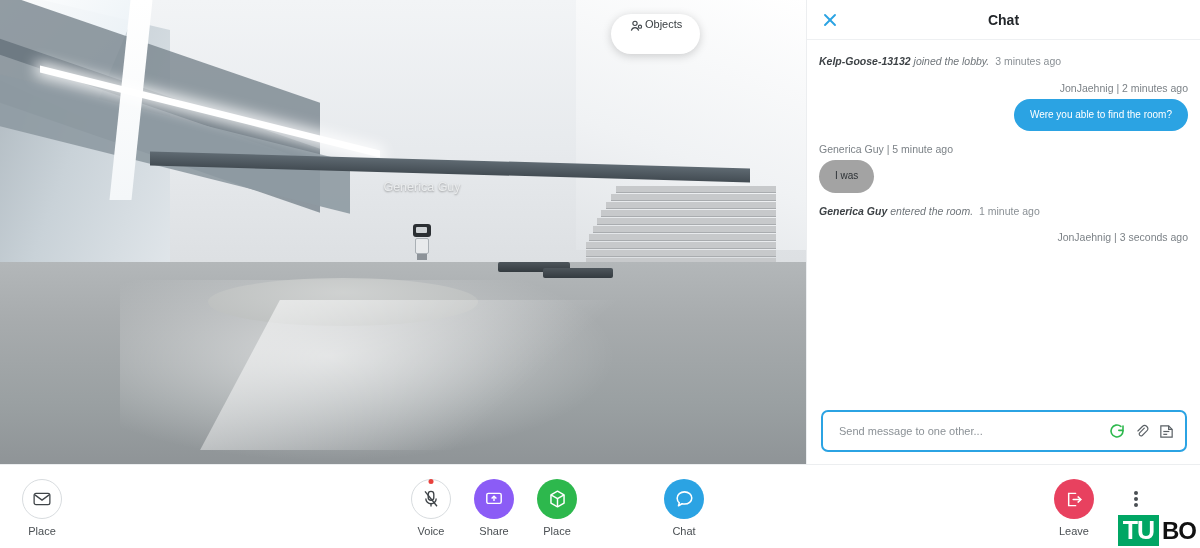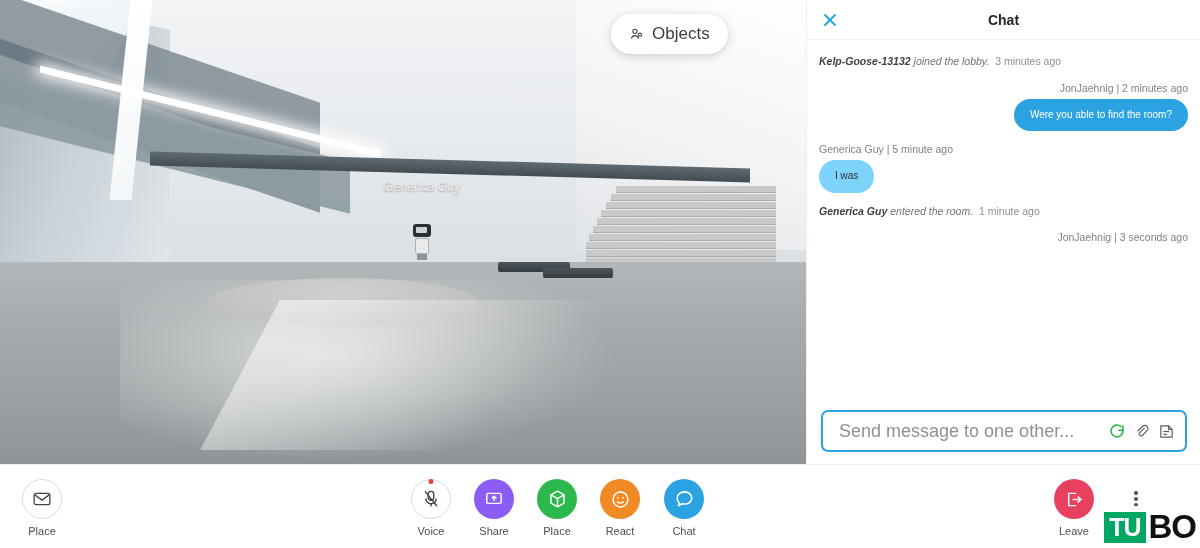--- a/index.html
+++ b/index.html
@@ -143,24 +143,24 @@
   .scene-pills {
     position: absolute; left: 611px; top: 14px;
     height: 40px;
     background: #ffffff;
     border-radius: 20px;
     box-shadow: 0 2px 10px rgba(0,0,0,.18);
     display: flex; align-items: center;
     padding: 0 4px;
   }
   .scene-pill {
-    display: flex; align-items: center; gap: 7px;
+    display: flex; align-items: flex-start; 
     height: 32px; padding: 0 14px;
     border-radius: 16px;
-    font-size: 17px; color: #3b4044;
+    font-size: 11px; color: #3b4044;
     cursor: pointer;
   }
   .scene-pill + .scene-pill { border-left: 1px solid #e6e8ea; border-radius: 0 16px 16px 0; }
   .scene-pill svg { display:block; }
 
   
   .chat {
     position: absolute; left: 806px; top: 0;
     width: 394px; height: 464px;
     background: #ffffff;
@@ -198,35 +198,35 @@
   .bubble {
     display: inline-block;
     max-width: 300px;
     padding: 10px 16px;
     border-radius: 19px;
     font-size: 10px;
     line-height: 1.25;
   }
   .msg.out { text-align: right; }
   .msg.out .bubble { background: #2ba3e3; color: #ffffff; }
-  .msg.in .bubble { background: #7dd3fc; color: #2d3236; }
+  .msg.in .bubble { background: #a3a3a3; color: #2d3236; }
 
   .composer {
     position: absolute; left: 14px; bottom: 12px;
     width: 366px; height: 42px;
     border: 2px solid #2ba3e3;
     border-radius: 7px;
     background: #ffffff;
     display: flex; align-items: center;
     padding: 0 10px 0 14px;
   }
   .composer input {
     flex: 1;
     border: none; outline: none;
-    font-size: 18px; color: #2d3236;
+    font-size: 11px; color: #2d3236;
     font-family: "Liberation Sans", sans-serif;
     background: transparent;
   }
   .composer input::placeholder { color: #8b9196; }
   .composer .tool { margin-left: 9px; display:flex; align-items:center; cursor:pointer; }
 
   
   .bottom {
     position: absolute; left: 0; top: 464px;
     width: 1200px; height: 84px;
@@ -261,21 +261,21 @@
     background: #4a4f53;
     margin: 2px auto;
   }
   .watermark {
     position: absolute; right: 0; bottom: 0;
     display: flex; align-items: center;
     background: #ffffff;
     padding: 2px 4px;
   }
   .wm-green { background:#00a664; color:#fff; font-weight:bold; font-size:25px; padding:1px 5px; letter-spacing:-1px; }
-  .wm-dark { color:#111; font-weight:bold; font-size:33px; padding-left:3px; letter-spacing:-1px; }
+  .wm-dark { color:#111; font-weight:bold; font-size:24px; padding-left:3px; letter-spacing:-1px; }
 </style>
 </head>
 <body>
 
 <div id="app">
 
   <div class="scene">
     <div class="sky"></div>
     <div class="wall-back"></div>
     <div class="wall-right"></div>
@@ -435,31 +435,20 @@
       <div class="circle" style="background:#2db84d;">
         <svg width="17" height="18" viewBox="0 0 20 22" fill="none" stroke="#ffffff" stroke-width="1.8" stroke-linejoin="round">
           <path d="M10 1.5 18 6v10l-8 4.5L2 16V6z"></path>
           <path d="M2 6l8 4.5L18 6"></path>
             <path d="M10 10.5v10"></path>
         </svg>
       </div>
       <div class="bb-label">Place</div>
     </div>
 
-    <div class="bb-item" style="left:584px; top:14px;">
-      <div class="circle" style="background:#f08a24;">
-        <svg width="19" height="19" viewBox="0 0 22 22" fill="none" stroke="#ffffff" stroke-width="1.7">
-          <circle cx="11" cy="11" r="8.6"></circle>
-          <circle cx="8" cy="9" r="1" fill="#ffffff" stroke="none"></circle>
-          <circle cx="14" cy="9" r="1" fill="#ffffff" stroke="none"></circle>
-          <path d="M7.2 13.4a5 5 0 0 0 7.6 0"></path>
-        </svg>
-      </div>
-      <div class="bb-label">React</div>
-    </div>
 
     <div class="bb-item" style="left:648px; top:14px;">
       <div class="circle" style="background:#2ba3e3;">
         <svg width="19" height="18" viewBox="0 0 22 21" fill="none" stroke="#ffffff" stroke-width="1.8" stroke-linejoin="round">
           <path d="M2.5 9.3C2.5 5.3 6.3 2.2 11 2.2s8.5 3.1 8.5 7.1-3.8 7.1-8.5 7.1c-1 0-2-.1-2.9-.4L4 18.4l.9-3.4c-1.5-1.3-2.4-3.1-2.4-5.1z"></path>
         </svg>
       </div>
       <div class="bb-label">Chat</div>
     </div>
 

